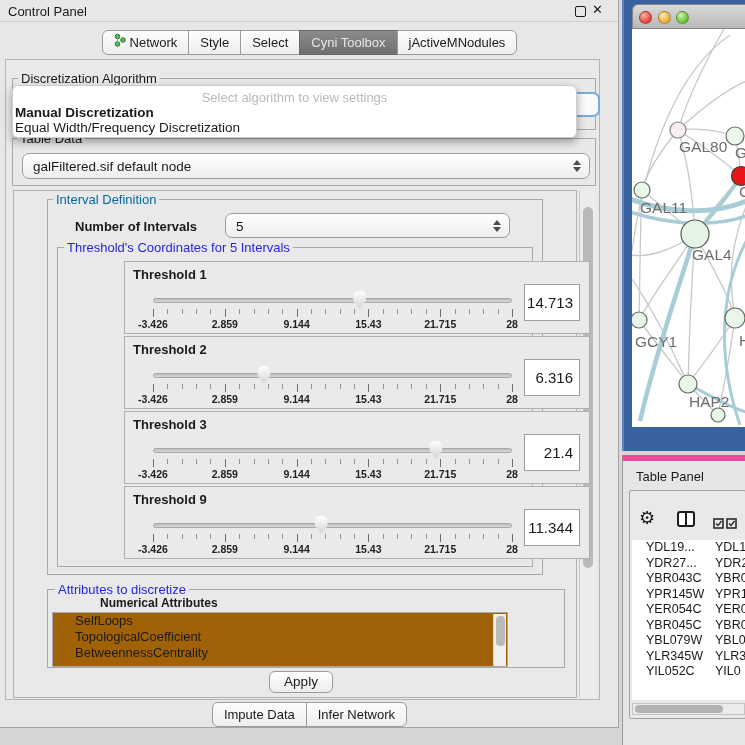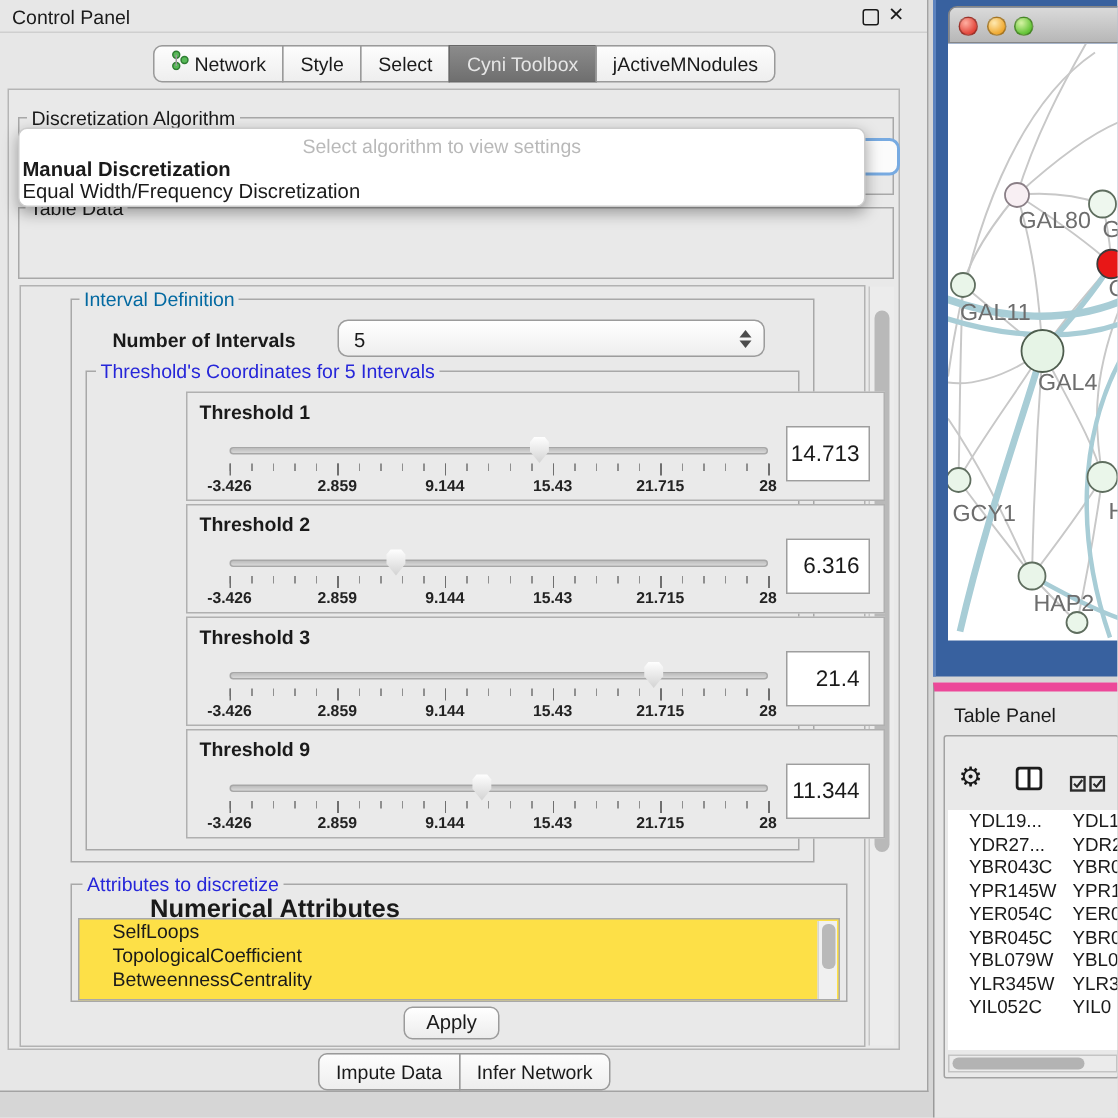--- a/index.html
+++ b/index.html
@@ -73,22 +73,22 @@
   .ticks-minor { position:absolute; left:28px; top:47px; width:361px; height:5px;
                  background:repeating-linear-gradient(to right,#8f8f8f 0 1px,transparent 1px 14.36px); }
   .ticks-major { position:absolute; left:28px; top:47px; width:361px; height:8px;
                  background:repeating-linear-gradient(to right,#6f6f6f 0 1px,transparent 1px 71.8px); }
   .tick-label { position:absolute; top:56px; transform:translateX(-50%); font-size:10.5px; font-weight:bold; color:#222; }
   .thr-value { position:absolute; right:9px; top:22px; width:56px; height:37px; background:#ffffff;
                border:1px solid #9e9e9e; font-size:15px; text-align:right; line-height:36px; padding-right:6px; }
 
   #attrs-group { left:47px; top:589px; width:518px; height:79px; }
   #attrs-title { left:55px; top:582px; }
-  #attrs-list-title { left:52px; top:596px; font-size:17px; font-weight:bold;padding-left:48px; }
-  #attrs-list { left:52px; top:612px; width:508px; height:55px; background:#fde047; border:1px solid #a9a9a9; overflow:hidden; }
+  #attrs-list-title { left:52px; top:596px; font-size:12px; font-weight:bold;padding-left:48px; }
+  #attrs-list { left:52px; top:612px; width:456px; height:55px; background:#a16207; border:1px solid #a9a9a9; overflow:hidden; }
   .attr-item { height:16px; line-height:16px; padding-left:22px; font-size:13px; }
   #attrs-vscroll { position:absolute; right:1px; top:1px; width:13px; height:53px; background:#f0f0f0; border-left:1px solid #d5d5d5; }
   #attrs-vscroll .thumb-v { position:absolute; left:2px; top:2px; width:9px; height:30px; border-radius:4px; background:#b9b9b9; }
 
   #apply-btn { left:269px; top:671px; width:64px; height:22px; border-radius:6px; border:1px solid #9b9b9b;
                background:linear-gradient(#ffffff,#ececec); font-size:13.5px; text-align:center; line-height:20px; }
 
   
   #net-window { left:622px; top:0; width:123px; height:451px; background:#38619f; border-left:2px solid #5d83be; }
   #net-titlebar { left:8px; top:4px; width:115px; height:25px; border-radius:6px 0 0 0;
@@ -161,20 +161,27 @@
   <div class="abs" id="algo-focus-ring"></div>
 
   <div class="abs" id="algo-popup">
     <div class="abs" id="algo-placeholder">Select algorithm to view settings</div>
     <div class="abs algo-item" id="algo-item-0">Manual Discretization</div>
     <div class="abs algo-item" id="algo-item-1">Equal Width/Frequency Discretization</div>
   </div>
 
   <div class="abs group" id="tabledata-group"></div>
   <span class="group-title" id="tabledata-title">Table Data</span>
+  <div class="abs combo" id="tabledata-combo">
+    <span class="val">galFiltered.sif default node</span>
+    <span class="stepper">
+        <span class="arr-up"></span>
+        <span class="arr-dn"></span>
+      </span>
+  </div>
 
   <div class="abs" id="scrollpane"></div>
   <div class="abs" id="cp-vscroll">
     <div class="thumb-v"></div>
   </div>
 
   <div class="abs group" id="interval-group"></div>
   <span class="group-title gt-green" id="interval-title">Interval Definition</span>
   <span class="abs" id="noi-label">Number of Intervals</span>
   <div class="abs combo" id="noi-combo">

